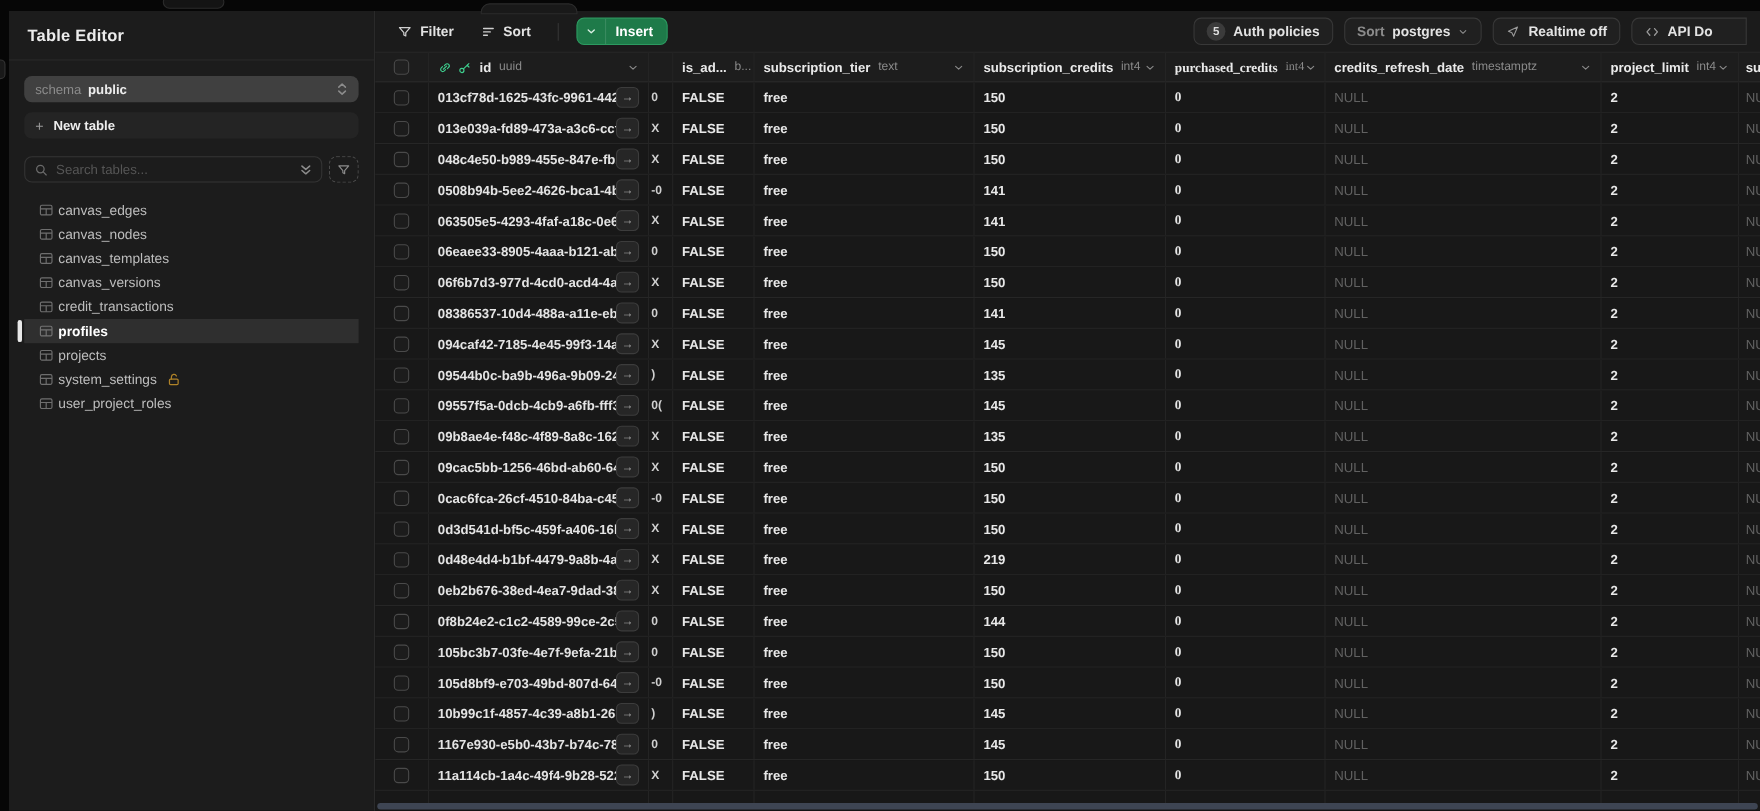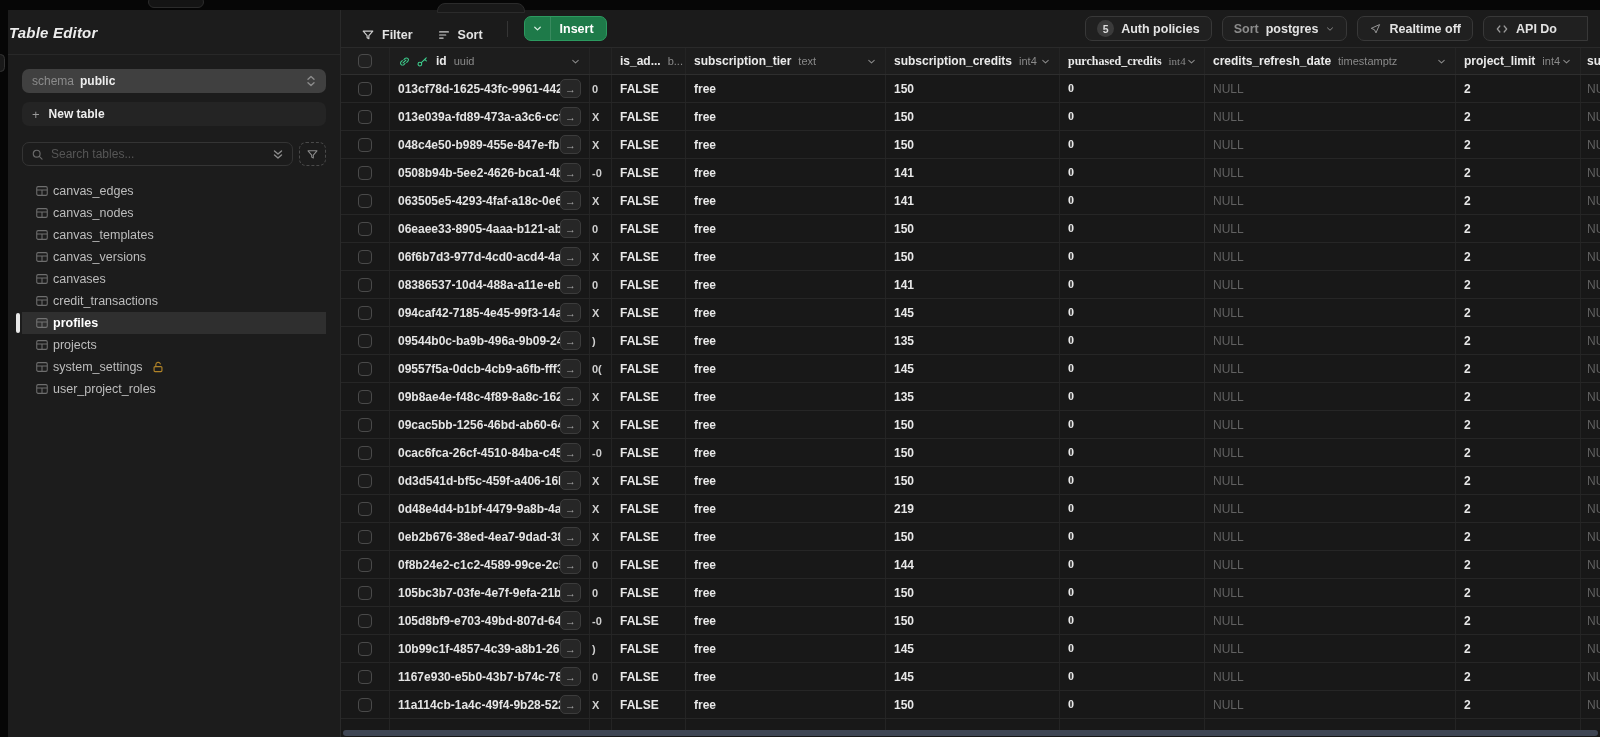--- a/index.html
+++ b/index.html
@@ -10,22 +10,22 @@
   
   .top-strip { position:absolute; left:0; top:0; width:1600px; height:10px; background:#060606; z-index:5; }
   .top-frag-a { position:absolute; left:148px; top:-4px; width:56px; height:12px; border:1px solid #2b2b2b; background:#141414; border-radius:7px; }
   .top-frag-b { position:absolute; left:437px; top:3px; width:88px; height:10px; border:1px solid #2b2b2b; background:#191919; border-radius:8px 8px 0 0; }
   .left-strip { position:absolute; left:0; top:10px; width:8px; height:727px; background:#060606; z-index:4; }
   .left-frag { position:absolute; left:-4px; top:44px; width:9px; height:18px; border:1px solid #333; background:#191919; border-radius:5px; }
 
   
   .sidebar { position:absolute; left:8px; top:10px; width:333px; height:727px;
              background:#1c1c1c; border-right:1px solid #2a2a2a; z-index:3; }
-  .sb-header { height:45px; display:flex; align-items:center; padding-left:1px;
-               border-bottom:1px solid #282828;font-style:italic; }
+  .sb-header { height:45px; display:flex; align-items:center; padding-left:17px;
+               border-bottom:1px solid #282828; }
   .sb-title { font-size:15px; font-weight:700; color:#ececec; letter-spacing:.2px; }
   .sb-body { padding:14px 14px 0 14px; }
   .sb-control { height:24px; border-radius:7px; display:flex; align-items:center;
                 padding:0 10px; font-size:12px; }
   .schema-select { background:#404040; margin-bottom:9px; cursor:pointer; }
   .schema-label { color:#8c8c8c; margin-right:6px; }
   .schema-value { color:#ededed; font-weight:700; }
   .schema-caret { margin-left:auto; color:#8c8c8c; }
   .new-table { background:#242424; margin-bottom:16px; cursor:pointer; }
   .plus-icon { color:#9a9a9a; font-size:13px; margin-right:9px; }
@@ -45,21 +45,21 @@
   .tbl-item .t-icon { flex:0 0 auto; opacity:.75; }
   .tbl-item.selected { background:#2f2f2f; color:#fff; font-weight:700; }
   .tbl-item.selected::before { content:""; position:absolute; left:-6px; top:1px;
               width:4px; height:20px; background:#e8e8e8; border-radius:2px; }
   .lock-icon { margin-left:4px; }
 
   
   .main { position:absolute; left:341px; top:10px; width:1259px; height:727px; background:#181818; }
   .toolbar { height:38px; background:#1b1b1b; border-bottom:1px solid #2a2a2a;
              display:flex; align-items:center; padding:0 12px; gap:8px; }
-  .tb-btn { display:flex; align-items:flex-end; gap:7px; color:#e3e3e3; font-size:12.5px;
+  .tb-btn { display:flex; align-items:center; gap:7px; color:#e3e3e3; font-size:12.5px;
             font-weight:700; padding:0 8px; height:26px; border-radius:6px; cursor:pointer; }
   .tb-divider { width:1px; height:16px; background:#353535; margin:0 8px; }
   .insert-btn { display:flex; align-items:center; height:25px; background:#1e7a49;
                 border:1px solid #2c9a60; border-radius:7px; overflow:hidden; cursor:pointer; }
   .insert-caret { display:flex; align-items:center; justify-content:center; width:26px;
                   height:100%; border-right:1px solid rgba(255,255,255,.12); }
   .insert-label { color:#fff; font-size:12.5px; font-weight:700; padding:0 12px 0 9px; }
   .tb-right { margin-left:auto; display:flex; align-items:center; gap:10px; }
   .pill { display:flex; align-items:center; gap:7px; height:25px; padding:0 11px;
           border:1px solid #383838; background:#202020; border-radius:7px;
@@ -183,29 +183,20 @@
           </span>
           <div class="t-label" style="display: inline;">canvas_versions</div>
         </div>
         <div class="tbl-item">
           <span class="t-icon">
             <svg width="14" height="14" viewBox="0 0 16 16">
               <rect x="2" y="3" width="12" height="10" rx="1.5" stroke="#8a8a8a" stroke-width="1.2" fill="none"></rect>
               <path d="M2 6.8h12M8 6.8V13" stroke="#8a8a8a" stroke-width="1.2"></path>
             </svg>
           </span>
-          <div class="t-label" style="display: inline;">canvases</div>
-        </div>
-        <div class="tbl-item">
-          <span class="t-icon">
-            <svg width="14" height="14" viewBox="0 0 16 16">
-              <rect x="2" y="3" width="12" height="10" rx="1.5" stroke="#8a8a8a" stroke-width="1.2" fill="none"></rect>
-              <path d="M2 6.8h12M8 6.8V13" stroke="#8a8a8a" stroke-width="1.2"></path>
-            </svg>
-          </span>
           <div class="t-label" style="display: inline;">credit_transactions</div>
         </div>
         <div class="tbl-item selected">
           <span class="t-icon">
             <svg width="14" height="14" viewBox="0 0 16 16">
               <rect x="2" y="3" width="12" height="10" rx="1.5" stroke="#8a8a8a" stroke-width="1.2" fill="none"></rect>
               <path d="M2 6.8h12M8 6.8V13" stroke="#8a8a8a" stroke-width="1.2"></path>
             </svg>
           </span>
           <div class="t-label" style="display: inline;">profiles</div>

